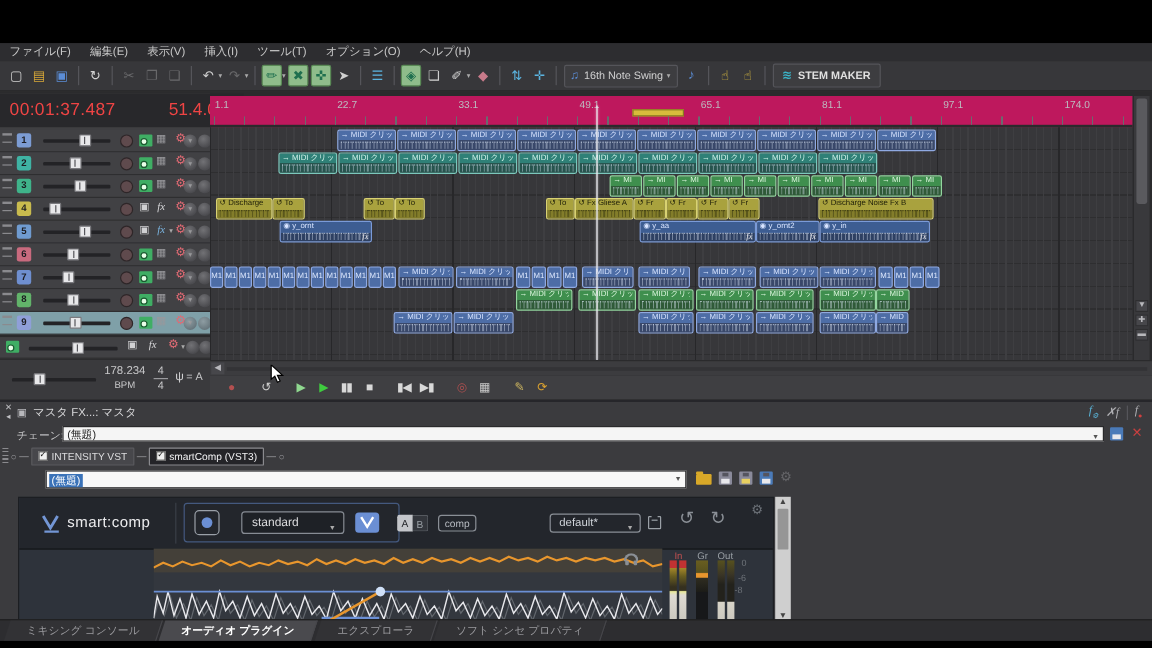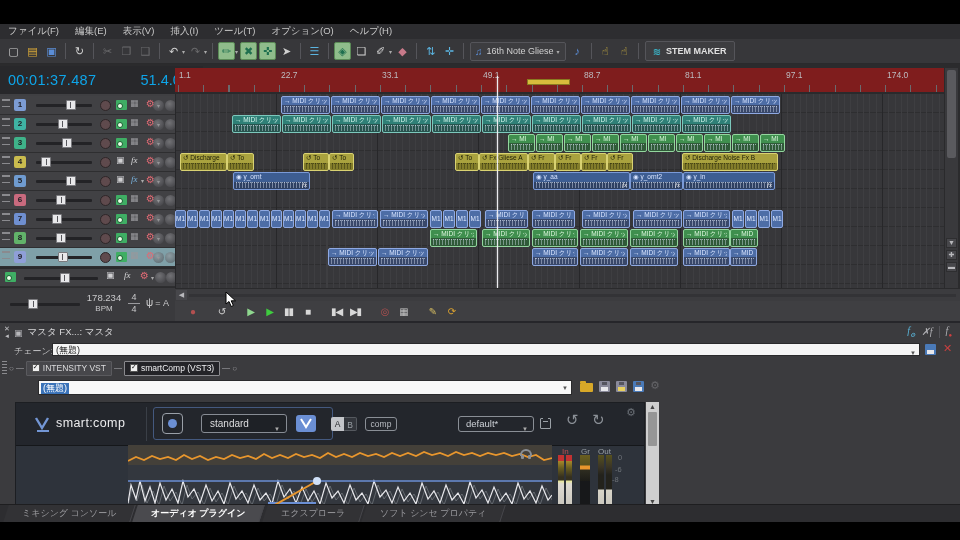--- a/index.html
+++ b/index.html
@@ -1,39 +1,39 @@
 <!DOCTYPE html>
 <html><head>
 <meta charset="utf-8">
 <style>
   html,body{margin:0;padding:0}
   body{width:960px;height:540px;background:#000;position:relative;overflow:hidden;
        font-family:"Liberation Sans","DejaVu Sans",sans-serif;-webkit-font-smoothing:antialiased}
-  #app{position:absolute;left:0;top:24px;width:960px;height:498px;background:#2b2b2d}
+  #app{position:absolute;left:0;top:36px;width:960px;height:498px;background:#2b2b2d}
   
   #menubar{position:absolute;left:0;top:0;width:960px;height:15px;background:#2d2d30;
            display:flex;gap:16px;align-items:center;padding-left:8px;font-size:9.5px;color:#c8c8c8;box-sizing:border-box}
   #menubar .mi{cursor:default}
   #toolbar{position:absolute;left:0;top:15px;width:960px;height:25px;background:#37373a;border-bottom:1px solid #2a2a2c;
            display:flex;align-items:center;padding-left:4px;box-sizing:border-box}
   .tbtn{display:inline-flex;align-items:center;justify-content:center;width:17px;height:18px;margin:0 1px;
         font-size:11px;color:#d0d0d0;border-radius:2px}
   .tbtn.act{background:#8fbc8b;border:1px solid #5a8a56;box-sizing:border-box}
   .tbtn.dim{opacity:.32}
   .dd{font-size:6px;color:#aaa;margin:0 1px 0 -1px}
   .tsep{width:1px;height:16px;background:#55555a;margin:0 4px}
   #swing-combo{display:inline-flex;align-items:center;height:17px;border:1px solid #55555a;border-radius:2px;
                padding:0 4px;margin:0 2px;font-size:9px;color:#d0d0d0;gap:4px;background:#3d3d40}
   #swing-combo .note{color:#5b8dd6;font-size:10px}
   #stem-btn{display:inline-flex;align-items:center;height:18px;border:1px solid #55555a;border-radius:2px;
             padding:0 7px;margin-left:2px;font-size:9px;color:#e0e0e0;gap:5px;background:#3d3d40;font-weight:bold}
   #stem-btn .sicon{color:#3ab4c8;font-size:10px}
   
   #left-panel{position:absolute;left:0;top:42px;width:175px;height:255px;background:#3f3f42;box-sizing:border-box}
-  #time-display{position:absolute;left:0;top:0;width:203px;height:28px;background:#28282b;color:#0ea5e9}
+  #time-display{position:absolute;left:0;top:0;width:203px;height:28px;background:#28282b;color:#ef4444}
   #timecode{position:absolute;left:8px;top:6px;font-size:14.5px;letter-spacing:.3px}
   #beatpos{position:absolute;right:6px;top:6px;font-size:14.5px}
   #track-list{position:absolute;left:0;top:30px;width:175px;height:171px}
   .trow{position:absolute;left:0;width:175px;height:19px;background:#414144;border-bottom:1px solid #2e2e30;box-sizing:border-box}
   .trow.sel{background:#7fa0a8}
   .grip{position:absolute;left:2px;top:3px;width:8px;height:5px;border-top:2px solid #8a8a8e;border-bottom:1px solid #8a8a8e}
   .badge{position:absolute;left:14px;top:3px;width:12px;height:12px;border-radius:2px;color:#1d1d22;
          font-size:8px;font-weight:bold;text-align:center;line-height:12px}
   .sl{position:absolute;left:36px;top:8px;width:56px;height:3px;background:#232326;border-radius:1px}
   .slh{position:absolute;top:-4px;width:10px;height:10px;background:#e8e8ea;border:1px solid #7a7a7e;border-radius:1px;margin-left:-5px;box-sizing:border-box}
@@ -65,21 +65,21 @@
   #bpm-block{position:absolute;left:86px;top:4px;width:36px;text-align:center;color:#c8c8ca}
   #bpm-val{font-size:9.5px;display:block}
   #bpm-lab{font-size:8px;display:block;margin-top:1px}
   #sig-block{position:absolute;left:128px;top:4px;width:12px;text-align:center;color:#c8c8ca;font-size:9px;line-height:11px}
   #sig-block b{display:block;border-bottom:1px solid #9a9a9e;font-weight:normal}
   #sig-block i{display:block;font-style:normal}
   #tune-block{position:absolute;left:146px;top:9px;color:#c8c8ca;font-size:9px}
   #tune-block .fork{color:#d0d0d2;font-size:10px;margin-right:2px}
   
   #timeline{position:absolute;left:175px;top:44px;width:769px;height:220px;background:#37373a;overflow:hidden}
-  #ruler{position:absolute;left:0;top:0;width:769px;height:26px;background:#7f1d1d;border-bottom:2px solid #2a2a2c;box-sizing:border-box}
+  #ruler{position:absolute;left:0;top:0;width:769px;height:26px;background:#be185d;border-bottom:2px solid #2a2a2c;box-sizing:border-box}
   #ruler:after{content:"";position:absolute;left:3px;right:0;bottom:0;height:7px;
      background:repeating-linear-gradient(90deg,#6a6a6e 0,#6a6a6e 1px,transparent 1px,transparent 25.25px)}
   .rlab{position:absolute;top:2px;font-size:8.5px;color:#bcbcc0}
   #loop-bar{position:absolute;height:6px;top:11px;background:#d8bc3c;border:1px solid #8a7a20;box-sizing:border-box}
   #lanes{position:absolute;left:0;top:26px;width:769px;height:194px;
      background:
        repeating-linear-gradient(90deg,rgba(20,20,22,.55) 0,rgba(20,20,22,.55) 1px,transparent 1px,transparent 101px),
        repeating-linear-gradient(90deg,#3e3e41 0,#3e3e41 1px,transparent 1px,transparent 6.3125px),
        repeating-linear-gradient(180deg,transparent 0,transparent 18px,#2e2e30 18px,#2e2e30 19px)}
   .lane{position:absolute;left:0;width:769px;height:19px}
@@ -247,21 +247,21 @@
         <span class="tbtn" style="color: rgb(208, 208, 208);">✐</span>
         <span class="dd">▾</span>
         <span class="tbtn" style="color: rgb(200, 122, 138);">◆</span>
         <span class="tsep"></span>
         <span class="tbtn" style="color: rgb(91, 180, 224);">⇅</span>
         <span class="tbtn" style="color: rgb(91, 180, 224);">✛</span>
         <span class="tsep"></span>
       </span>
     <span id="swing-combo">
       <span class="note">♫</span>
-      <span>16th Note Gliese</span>
+      <span>16th Note Swing</span>
       <span class="dd">▾</span>
     </span>
     <span id="tb-right" style="display:inline-flex;align-items:center">
         <span class="tbtn" style="color: rgb(91, 141, 214);">♪</span>
         <span class="tsep"></span>
         <span class="tbtn" style="color: rgb(224, 192, 64);">☝</span>
         <span class="tbtn" style="color: rgb(224, 192, 64);">☝</span>
         <span class="tsep"></span>
       </span>
     <span id="stem-btn">
@@ -435,21 +435,21 @@
     </div>
   </div>
 
   <div id="timeline">
     <div id="ruler">
       <div id="loop-bar" style="left: 352px; width: 43px;"></div>
     <span class="rlab" style="left: 4px;">1.1</span>
         <span class="rlab" style="left: 106px;">22.7</span>
         <span class="rlab" style="left: 207px;">33.1</span>
         <span class="rlab" style="left: 308px;">49.1</span>
-        <span class="rlab" style="left: 409px;">88.7</span>
+        <span class="rlab" style="left: 409px;">65.1</span>
         <span class="rlab" style="left: 510px;">81.1</span>
         <span class="rlab" style="left: 611px;">97.1</span>
         <span class="rlab" style="left: 712px;">174.0</span>
       </div>
     <div id="lanes">
         <div class="lane" style="top: 2px;">
           <div class="clip cb" style="left: 106px; width: 49px;">
             <div class="chead">→ MIDI クリップ</div>
             <i class="cwav"></i>
           </div>

